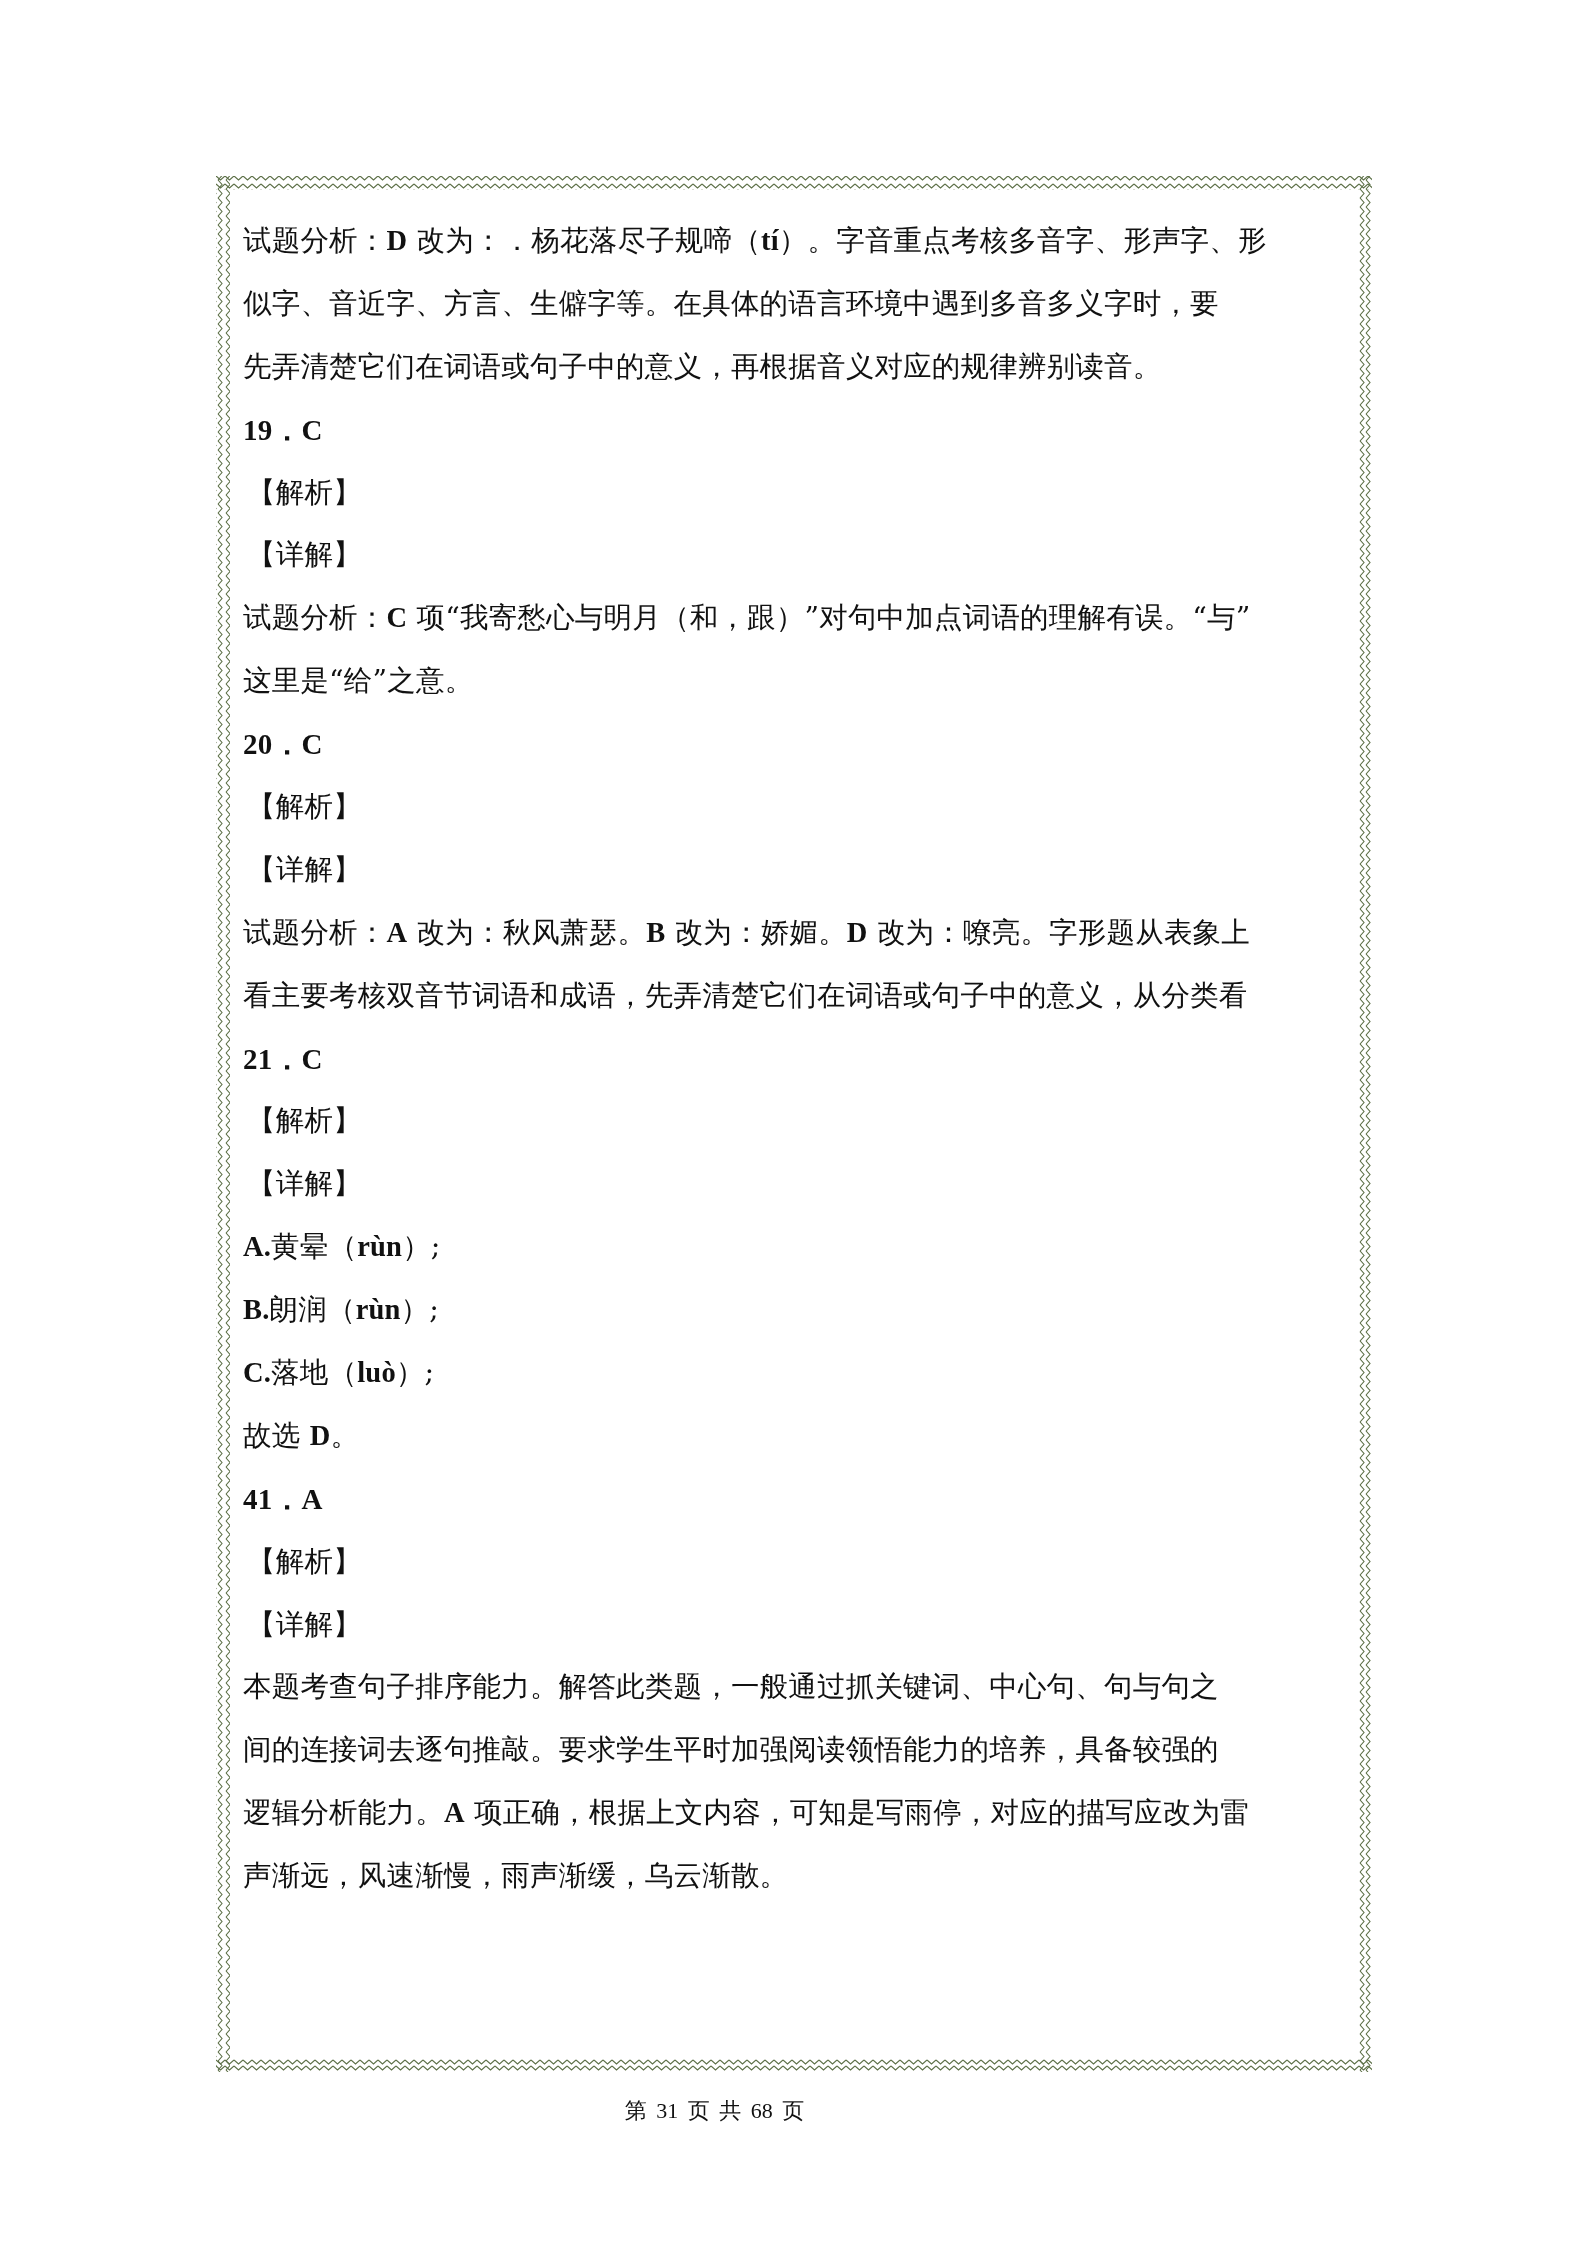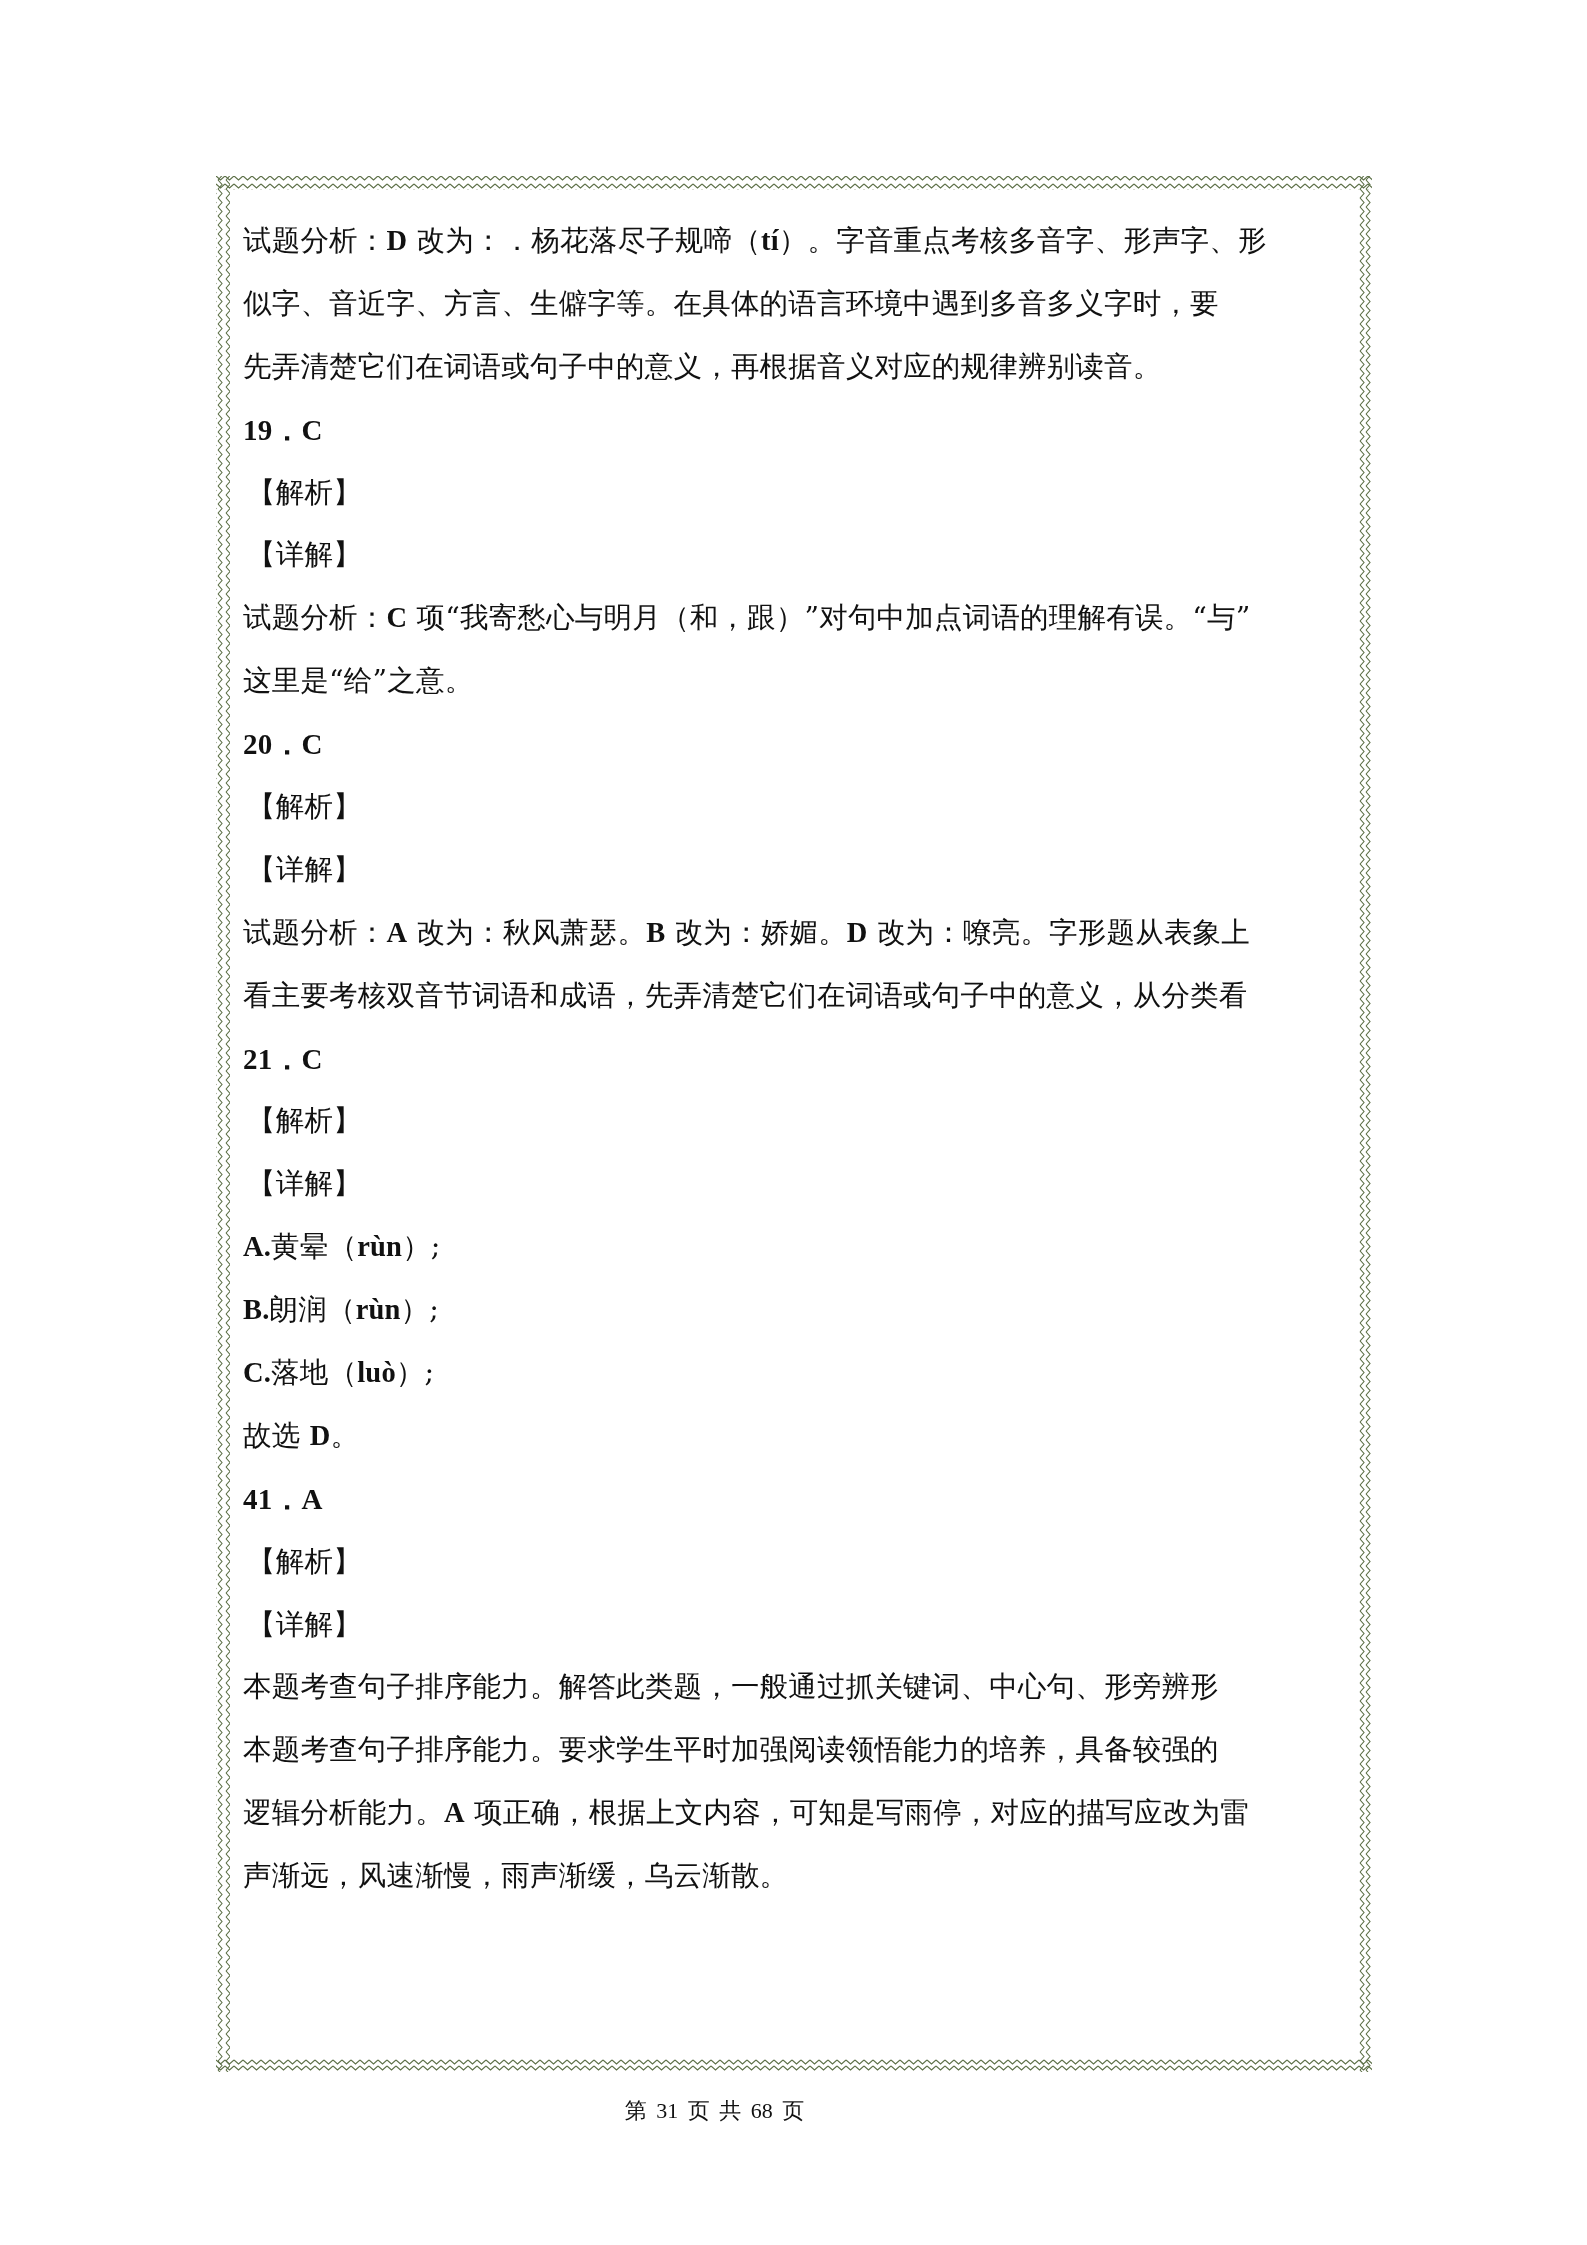--- a/index.html
+++ b/index.html
@@ -51,19 +51,19 @@
     <div class="line num">21．C</div>
     <div class="line tag">【解析】</div>
     <div class="line tag">【详解】</div>
     <div class="line"><span class="b">A.</span><span>黄晕（</span><span class="b">rùn</span><span>）;</span></div>
     <div class="line"><span class="b">B.</span><span>朗润（</span><span class="b">rùn</span><span>）;</span></div>
     <div class="line"><span class="b">C.</span><span>落地（</span><span class="b">luò</span><span>）;</span></div>
     <div class="line"><span>故选 </span><span class="b">D</span><span>。</span></div>
     <div class="line num">41．A</div>
     <div class="line tag">【解析】</div>
     <div class="line tag">【详解】</div>
-    <div class="line"><span>本题考查句子排序能力。解答此类题，一般通过抓关键词、中心句、形旁辨形</span></div>
-    <div class="line"><span>本题考查句子排序能力。要求学生平时加强阅读领悟能力的培养，具备较强的</span></div>
+    <div class="line"><span>本题考查句子排序能力。解答此类题，一般通过抓关键词、中心句、句与句之</span></div>
+    <div class="line"><span>间的连接词去逐句推敲。要求学生平时加强阅读领悟能力的培养，具备较强的</span></div>
     <div class="line"><span>逻辑分析能力。</span><span class="b">A</span><span> 项正确，根据上文内容，可知是写雨停，对应的描写应改为雷</span></div>
     <div class="line"><span>声渐远，风速渐慢，雨声渐缓，乌云渐散。</span></div>
   </div>
 
 <div class="footer">第 31 页 共 68 页</div>
 
 </body></html>

